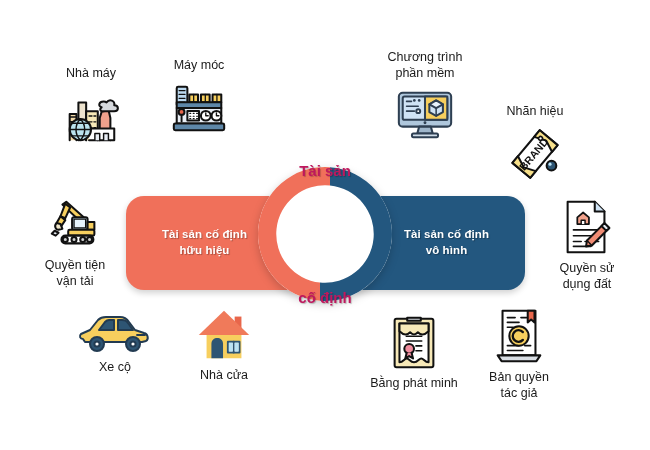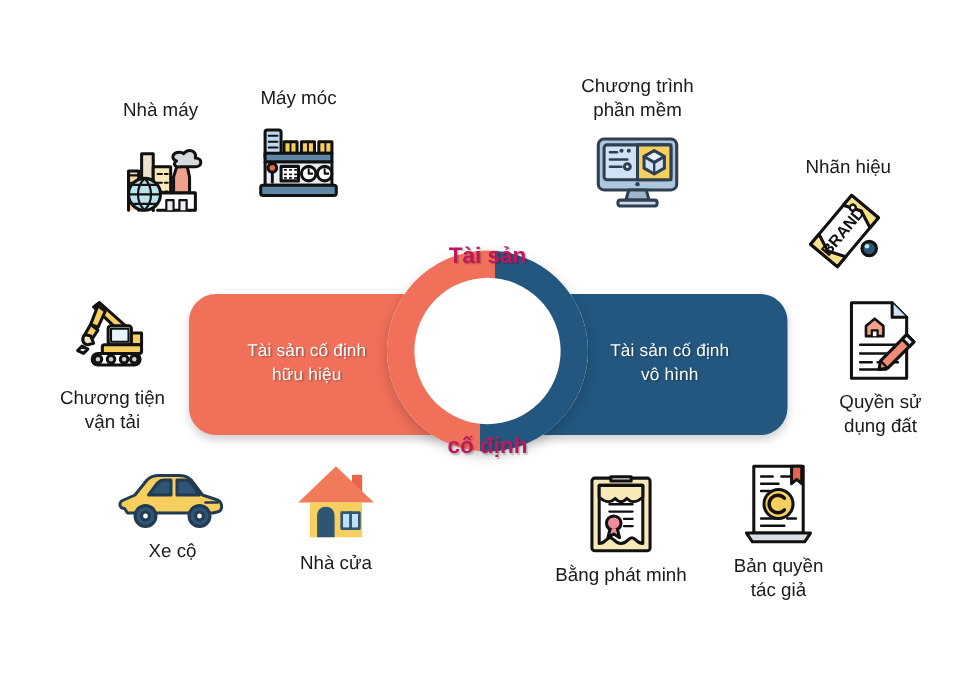--- a/index.html
+++ b/index.html
@@ -15,21 +15,21 @@
 
   
   .panel{
     position:absolute;
     top:196px;
     height:94px;
     border-radius:18px;
     display:flex;align-items:center;justify-content:center;
     text-align:center;
     color:#ffffff;
-    font-weight:normal;
+    font-weight:bold;
     font-size:11.5px;
     line-height:1.35;
     letter-spacing:.1px;
     text-shadow:1px 1px 1px rgba(0,0,0,.30);
   }
   .panel-left{
     left:126px;width:215px;
     background:#F0705A;
     padding-right:58px;
     box-sizing:border-box;
@@ -116,21 +116,21 @@
 
       <path d="M 78 6.2 A 66.8 66.8 0 0 1 68 139.8 L 68 121.5 A 48.5 48.5 0 0 0 78 24.5 Z" fill="#23577F"></path>
       <circle cx="73" cy="73" r="48" fill="#ffffff"></circle>
     </svg>
     <div class="donut-label">
       <span>Tài sản</span>
       <span>cố định</span>
     </div>
   </div>
 
-  <div class="node capfirst" style="left:48px;top:66px;align-items:center;">
+  <div class="node capfirst" style="left:32px;top:66px;align-items:center;">
     <div class="cap">Nhà máy</div>
     <div class="ico">
       <svg viewBox="0 0 64 64">
         <g stroke="#111" stroke-width="2.1" stroke-linejoin="round" stroke-linecap="round">
           <path d="M10 57 V30 h7 V57" fill="#F2D9A8"></path>
           <path d="M10 33 h7 M10 38 h7 M10 43 h7 M10 48 h7" stroke-width="1.5"></path>
           <path d="M19 57 V18 h8 V57" fill="#EDE3CE"></path>
           <path d="M27 57 V27 h12 V57" fill="#F7E9B8"></path>
           <path d="M30 32 h3 M35 32 h2 M30 38 h3 M35 38 h2 M30 44 h3 M35 44 h2" stroke-width="1.4"></path>
           <path d="M41 57 V34 l4 -13 h4 l3 13 V57" fill="#F0A18C"></path>
@@ -185,21 +185,21 @@
           <rect x="45" y="30" width="7" height="8" fill="#F7CF5E"></rect>
           <rect x="25" y="38" width="27" height="6" rx="1.5" fill="#F7CF5E"></rect>
           <rect x="18" y="44" width="33" height="8" rx="4" fill="#FFFFFF"></rect>
           <circle cx="22" cy="48" r="2.6" fill="#CFCFCF"></circle>
           <circle cx="31" cy="48" r="2.6" fill="#CFCFCF"></circle>
           <circle cx="40" cy="48" r="2.6" fill="#CFCFCF"></circle>
           <circle cx="47" cy="48" r="2.6" fill="#CFCFCF"></circle>
         </g>
       </svg>
     </div>
-    <div class="cap">Chương tiện
+    <div class="cap">Quyền tiện
 vận tải</div>
   </div>
 
   <div class="node icofirst" style="left:56px;top:305px;">
     <div class="ico" style="width:80px;height:52px;">
       <svg viewBox="0 0 80 52" style="width:80px;height:52px;">
         <g stroke="#223B52" stroke-width="2" stroke-linejoin="round" stroke-linecap="round">
           <path d="M8 34 c-3 0 -4 -3 -2 -5 l9 -4 l8 -10 c2 -2 5 -3 8 -3 h14 c4 0 7 2 9 5 l6 8 l9 3 c4 1 5 6 2 8 l-4 1 H10 z" fill="#F7CF5E"></path>
           <path d="M24 25 l6 -8 c1 -1 2 -2 4 -2 h5 v10 z" fill="#2E5573"></path>
           <path d="M43 15 h4 c3 0 5 1 6 3 l5 7 H43 z" fill="#2E5573"></path>
@@ -249,21 +249,21 @@
           <circle cx="26" cy="17" r="1.4" fill="#2E3F52" stroke="none"></circle>
           <circle cx="25" cy="28" r="2" fill="#FFFFFF"></circle>
           <circle cx="32" cy="40" r="1.5" fill="#2E3F52" stroke="none"></circle>
           <path d="M26 44 h12 l2 7 H24 z" fill="#9FB6CB"></path>
           <path d="M20 51 h24 c2 0 2 4 0 4 H20 c-2 0 -2 -4 0 -4 z" fill="#CFDCE8"></path>
         </g>
       </svg>
     </div>
   </div>
 
-  <div class="node capfirst" style="left:476px;top:104px;align-items:flex-end;">
+  <div class="node capfirst" style="left:476px;top:104px;">
     <div class="cap">Nhãn hiệu</div>
     <div class="ico">
       <svg viewBox="0 0 64 64">
         <g stroke="#111" stroke-width="2.1" stroke-linejoin="round" stroke-linecap="round">
           <g transform="rotate(40 32 32)">
             <path d="M20 10 h24 v44 h-24 z" fill="#FFFFFF"></path>
             <path d="M20 10 h24 v9 l-12 -5 l-12 5 z" fill="#F7E08A"></path>
             <path d="M20 54 h24 v-9 l-12 5 l-12 -5 z" fill="#F7E08A"></path>
             <circle cx="26" cy="16" r="2" fill="#FFFFFF" stroke-width="1.6"></circle>
             <text x="32" y="36" font-family="'Liberation Sans',sans-serif" font-size="11" font-weight="bold" text-anchor="middle" fill="#111" stroke="none" transform="rotate(-90 32 33)">BRAND</text>

